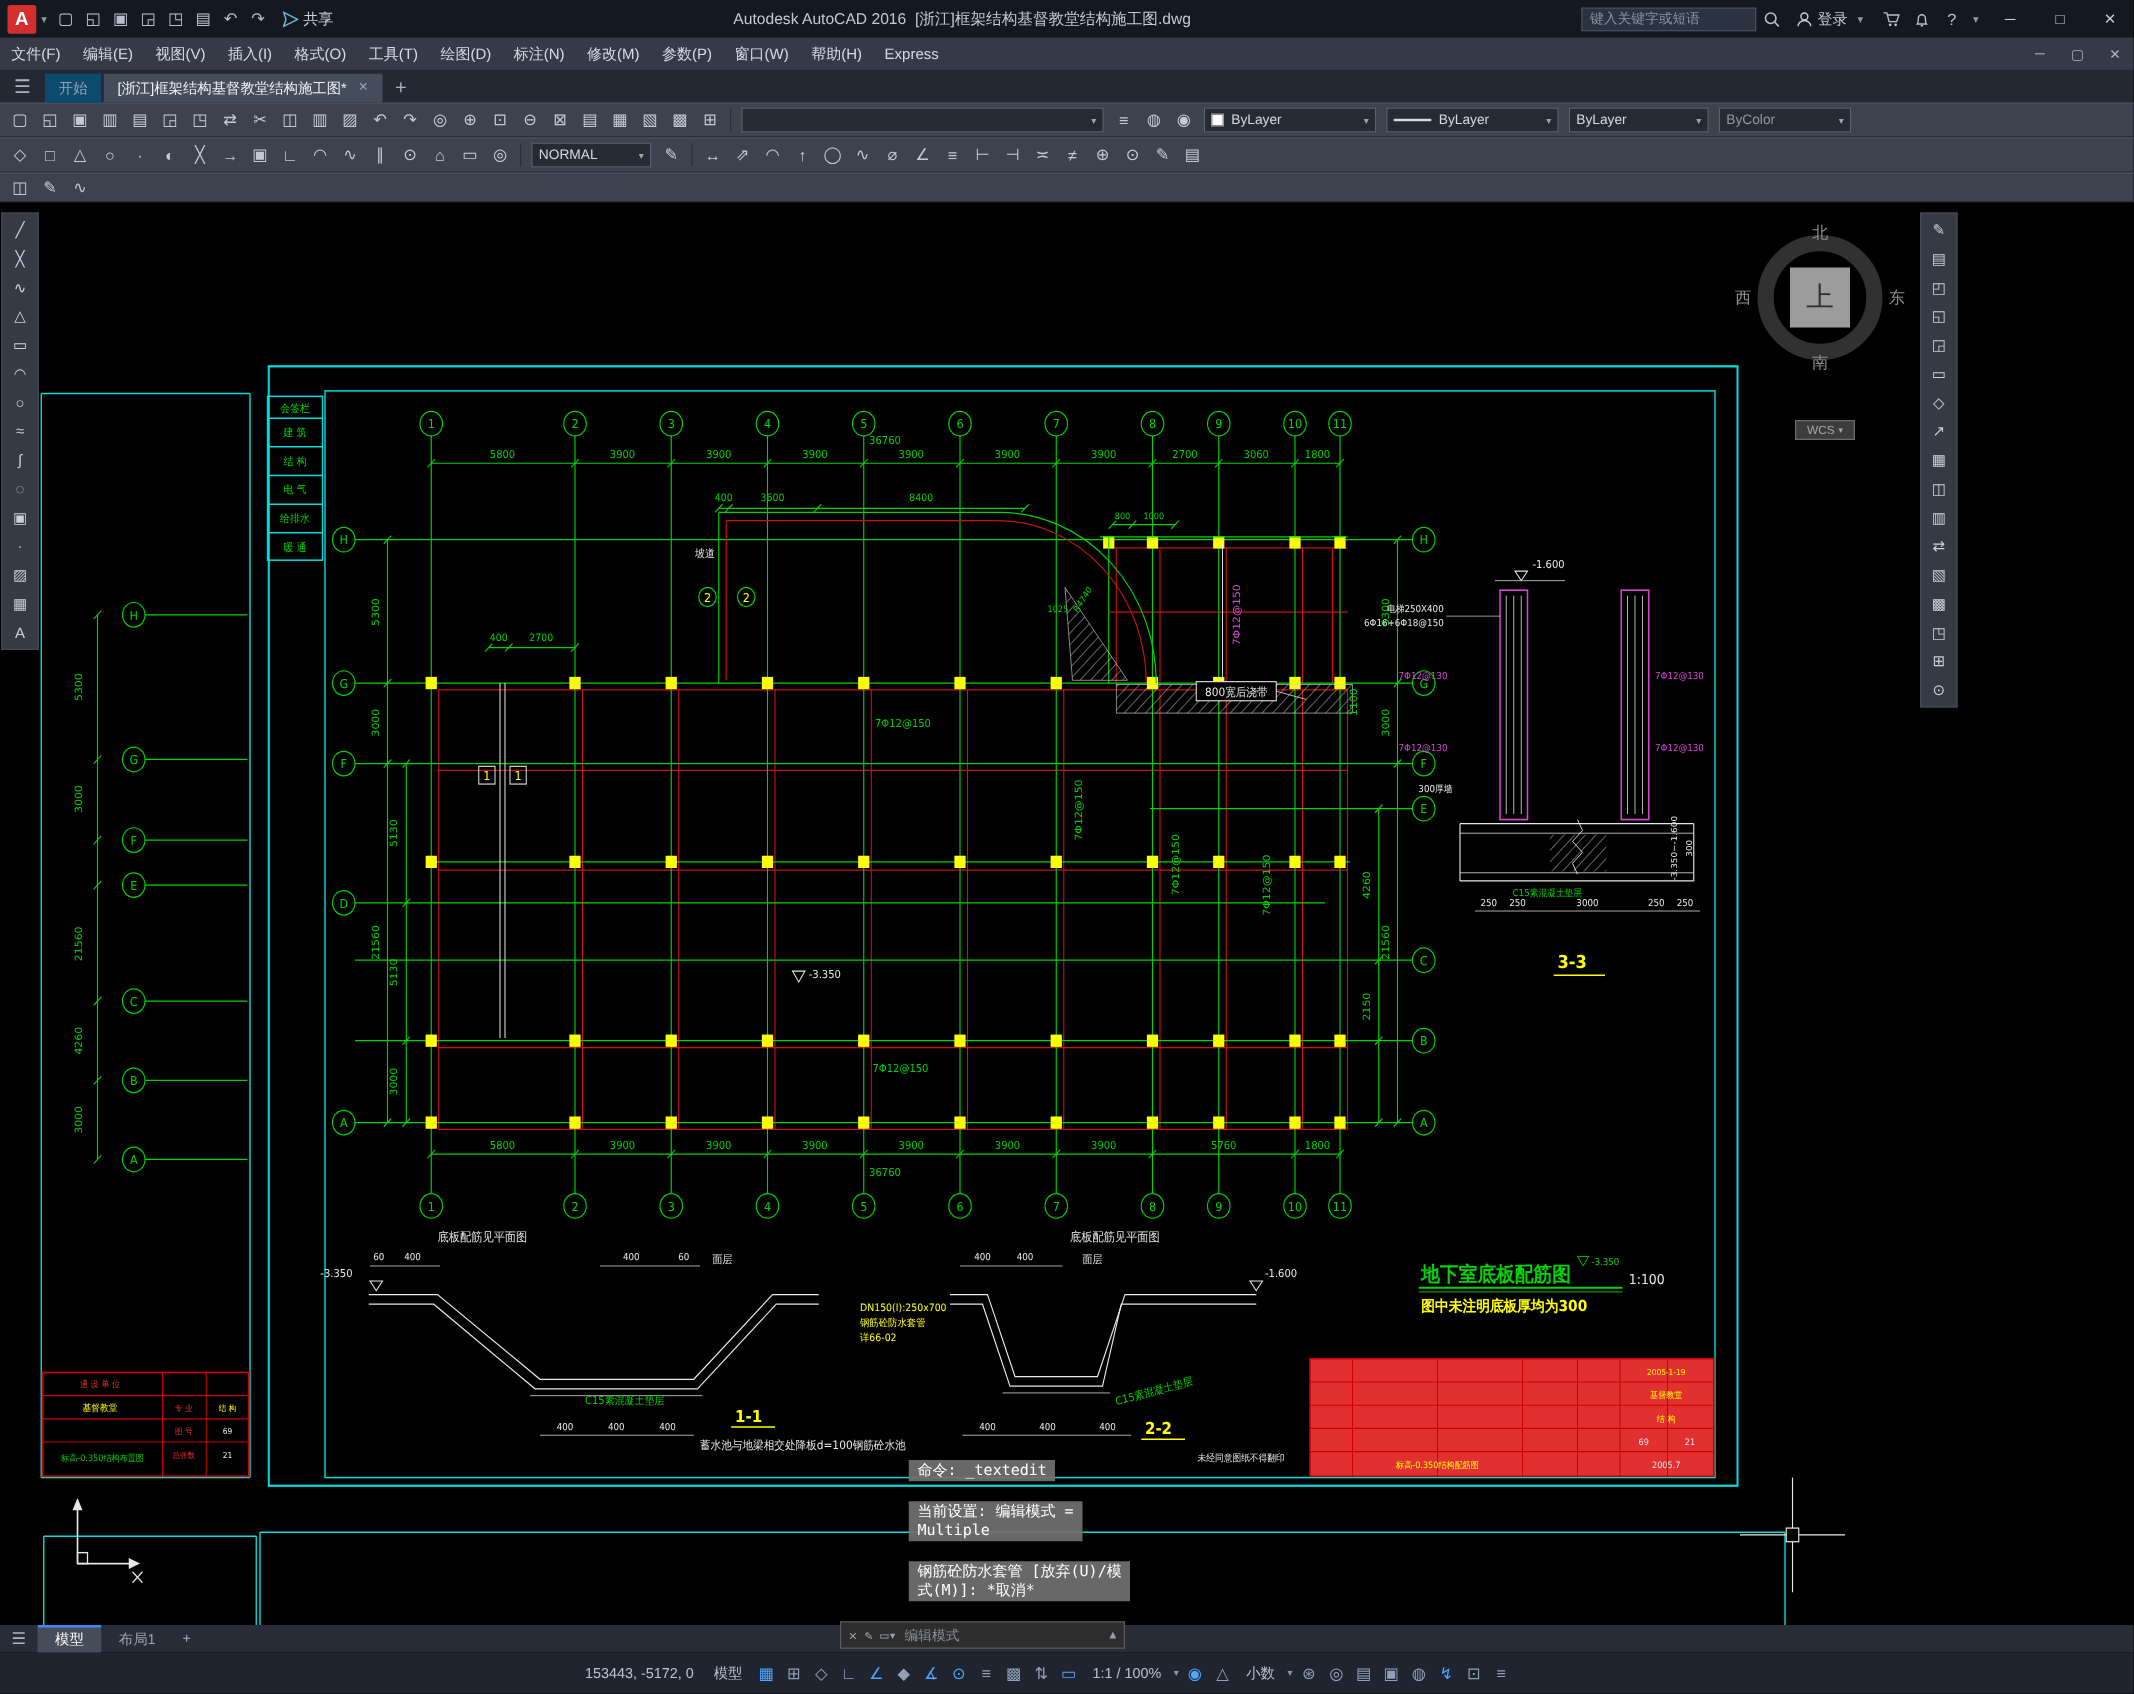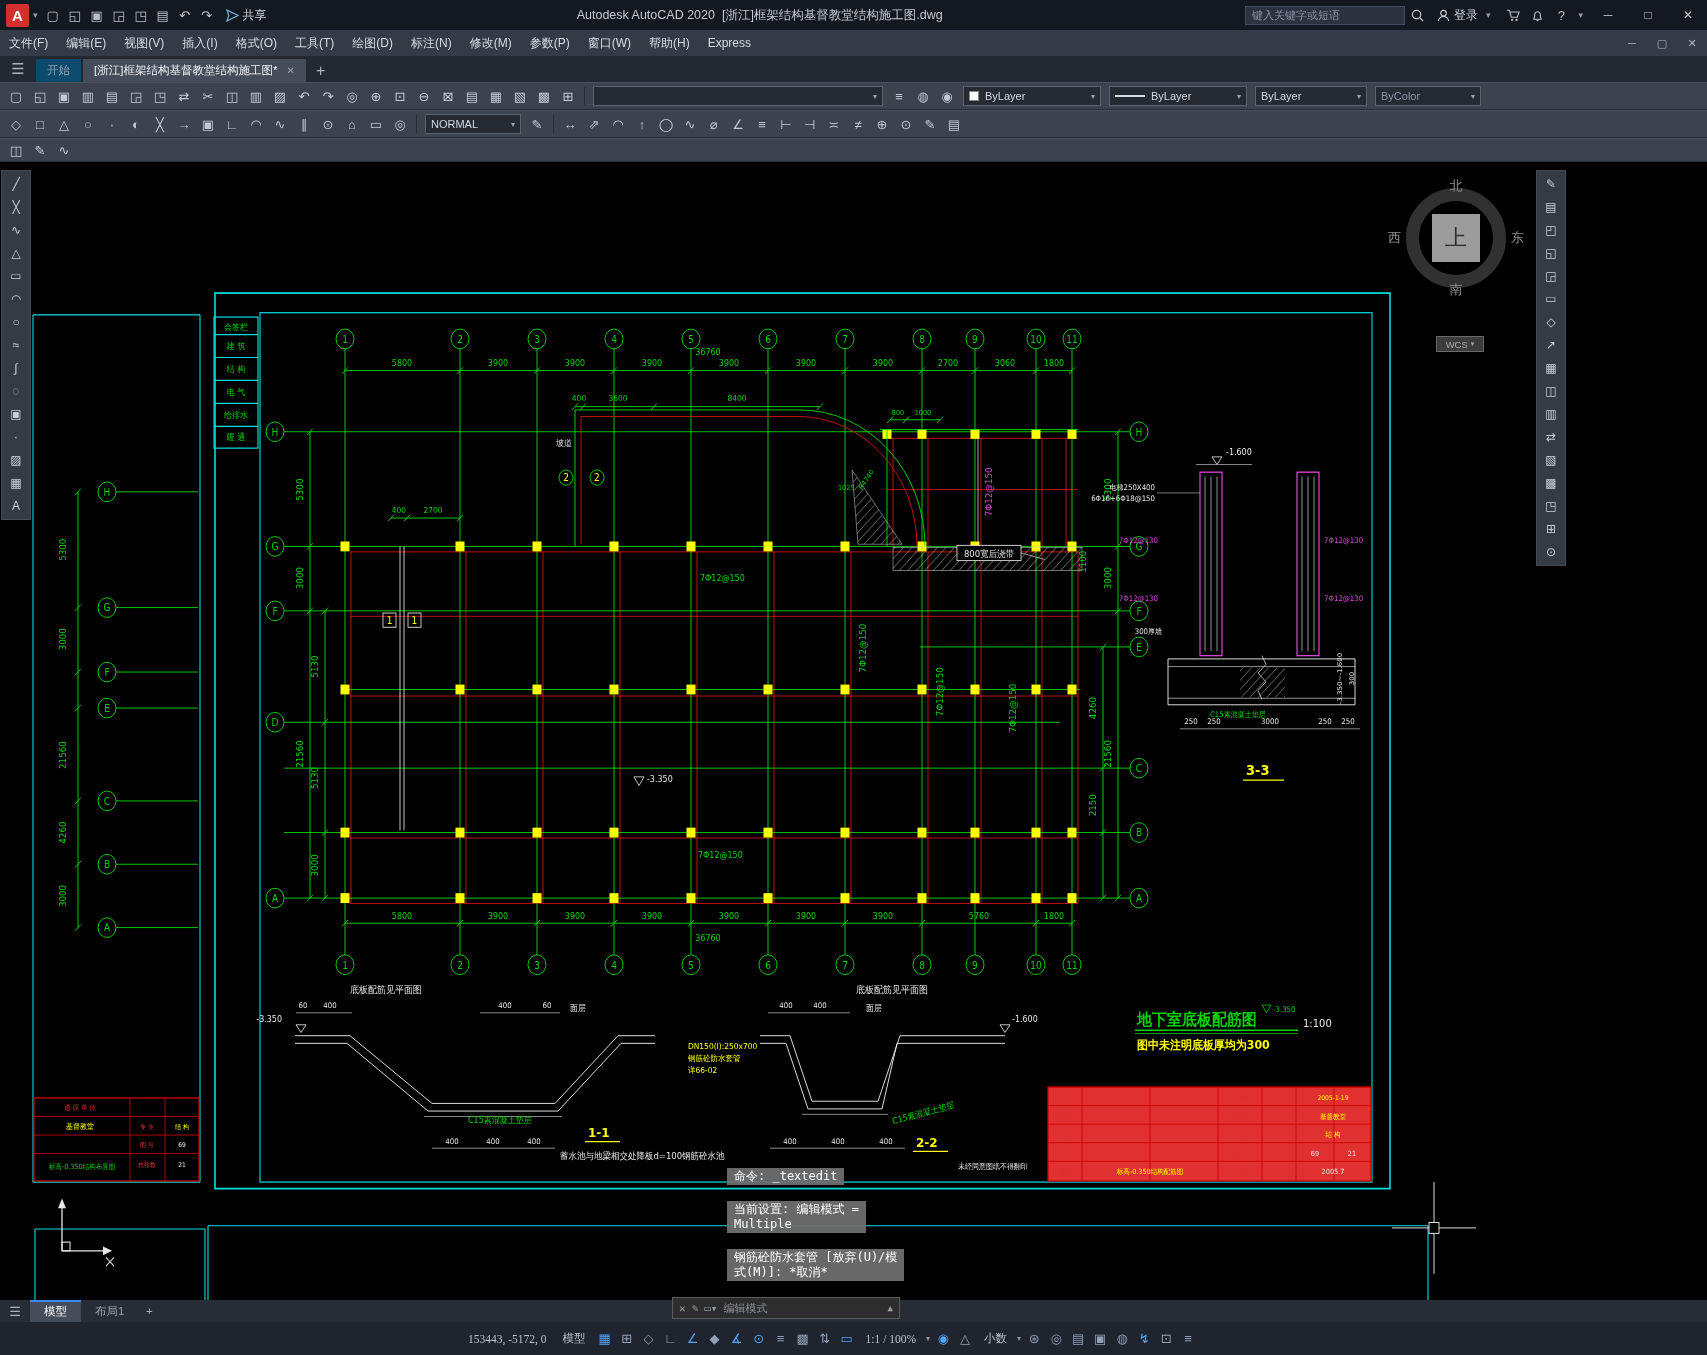--- a/index.html
+++ b/index.html
@@ -9,22 +9,22 @@
   
   .titlebar { height:30px; background:#141821; display:flex; align-items:center; padding-left:6px; }
   .logo { width:23px; height:23px; background:#d32f2f; color:#fff; font-weight:bold; font-size:15px;
     display:flex; align-items:center; justify-content:center; border-radius:2px; }
   .caret { color:#8e97a6; font-size:9px; padding:0 4px; }
   .tbi { width:22px; height:24px; display:inline-flex; align-items:center; justify-content:center;
     color:#b8c0cc; font-size:13px; }
   .share-btn { display:flex; align-items:center; gap:4px; color:#c9d0db; font-size:12px; padding:0 8px; }
   .tb-title { flex:1; text-align:center; font-size:12.5px; color:#c2c9d4; white-space:nowrap; }
   .tb-right { display:flex; align-items:center; gap:2px; }
-  .search-box { width:160px; height:19px; background:#2c3340; border:1px solid #454d5c; color:#8a93a3;
-    font-size:11px; display:flex; align-items:center; padding:0 6px; }
+  .search-box { width:140px; height:19px; background:#2c3340; border:1px solid #454d5c; color:#8a93a3;
+    font-size:11px; display:flex; align-items:flex-start; padding:0 6px; }
   .signin { display:flex; align-items:center; gap:4px; color:#c9d0db; font-size:12px; padding:0 6px;text-align:center; }
   .winbtn { width:38px; height:30px; display:inline-flex; align-items:center; justify-content:center;
     color:#c2c9d4; font-size:12px; }
 
   
   .menubar { height:26px; background:#343b47; display:flex; align-items:center; font-size:12px; color:#d6dbe3; }
   .menu-item { padding:0 9px; line-height:26px; white-space:nowrap; }
   .menubar .spacer { flex:1; }
   .docbtn { width:30px; text-align:center; color:#aeb6c2; font-size:11px; }
 
@@ -100,21 +100,21 @@
   
   .ltabs { height:22px; background:#272c37; display:flex; align-items:center; font-size:11.5px; color:#9aa3b2; }
   .ltabs .burger { width:30px; text-align:center; color:#aab2c0; font-size:13px; }
   .ltab { padding:0 14px; height:22px; display:flex; align-items:center; }
   .ltab.active { background:#454d5b; color:#fff; box-shadow:inset 0 2px 0 #3d8aff; }
   .ltab-add { width:22px; text-align:center; color:#aab2c0; }
 
   .statusbar { height:33px; background:#1f242e; display:flex; align-items:center; font-size:11.5px;
     color:#aeb8c6; padding:0 8px; }
   .sb-spacer { width:452px; flex:none; }
-  .sb-text { padding:0 8px; white-space:nowrap; color:#b9c2cf;font-family:Liberation Serif, serif; }
+  .sb-text { padding:0 8px; white-space:nowrap; color:#b9c2cf; }
   .si { width:22px; height:22px; display:inline-flex; align-items:center; justify-content:center;
     color:#8fa0b8; font-size:13px; flex:none; }
   .si.on { color:#4da6ff; }
   .sb-caret { color:#8e97a6; font-size:8px; padding:0 2px; }
 </style>
 </head>
 <body>
 
 <div class="titlebar">
   <div class="logo">A</div>
@@ -129,21 +129,21 @@
       <span class="tbi">↶</span>
       <span class="tbi">↷</span>
     </span>
   <div class="share-btn">
     <svg width="13" height="13" viewBox="0 0 14 14">
         <path d="M1 13 L13 7 L1 1 L3 7 Z" fill="none" stroke="#6fb3d2" stroke-width="1.3"></path>
       </svg>
     <span>共享</span>
   </div>
   <div class="tb-title">
-    <span>Autodesk AutoCAD 2020</span>&nbsp;&nbsp;<span>[浙江]框架结构基督教堂结构施工图.dwg</span>
+    <span>Autodesk AutoCAD 2016</span>&nbsp;&nbsp;<span>[浙江]框架结构基督教堂结构施工图.dwg</span>
   </div>
   <div class="tb-right">
     <div class="search-box">
       <span>键入关键字或短语</span>
     </div>
     <span class="tbi">
       <svg width="13" height="13" viewBox="0 0 14 14">
           <circle cx="6" cy="6" r="4.5" fill="none" stroke="#b8c0cc" stroke-width="1.4"></circle>
           <line x1="9.5" y1="9.5" x2="13" y2="13" stroke="#b8c0cc" stroke-width="1.4"></line>
         </svg>

